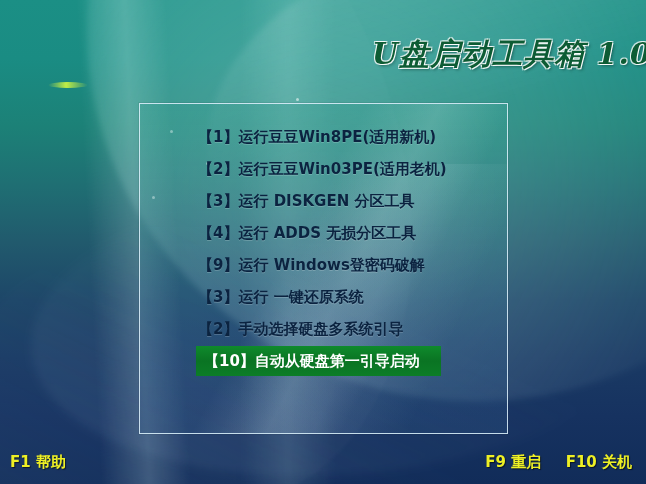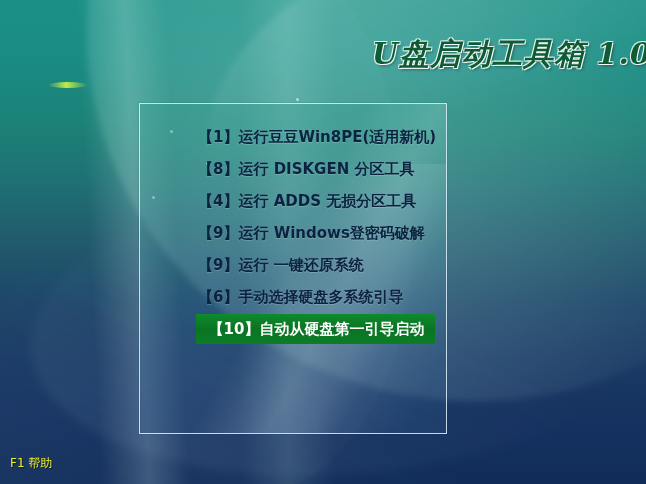--- a/index.html
+++ b/index.html
@@ -120,21 +120,21 @@
       -1px  1px 0 rgba(255,255,255,0.72),
        2px  2px 3px rgba(0,40,30,0.45);
     white-space: nowrap;
   }
 
   
   #menu-panel {
     position: absolute;
     left: 139px;
     top: 103px;
-    width: 308px;
+    width: 369px;
     height: 331px;
     box-sizing: border-box;
     border: 1px solid rgba(226,244,255,0.85);
     background: linear-gradient(to bottom,
         rgba(52,160,148,0.30) 0%,
         rgba(56,152,146,0.28) 25%,
         rgba(56,128,150,0.26) 50%,
         rgba(50,100,144,0.26) 72%,
         rgba(46,86,134,0.28) 100%);
     box-shadow: 0 0 0 1px rgba(0,0,0,0.06);
@@ -176,32 +176,31 @@
     font-weight: bold;
     color: #0b2340;
     white-space: nowrap;
     text-shadow: 0 1px 0 rgba(255,255,255,0.18);
   }
   .menu-item.selected {
     color: #ffffff;
     text-shadow: none;
     background: linear-gradient(to bottom, #0f8a2c 0%, #0a7423 50%, #0c7d27 100%);
     margin-left: 56px;
-    padding-left: 2px;
+    padding-left: 8px;
     width: 237px;
     box-sizing: content-box;
-    text-align: center;
   }
 
   
   .hint {
     position: absolute;
     bottom: 12px;
-    font-size: 12px;
-    font-weight: normal;
+    font-size: 15px;
+    font-weight: bold;
     color: #eef024;
     text-shadow: 1px 1px 1px rgba(0,0,0,0.55);
     white-space: nowrap;
   }
   #hint-left  { left: 10px; }
   #hint-right { right: 14px; }
   #hint-right .hint-gap { display: inline-block; width: 14px; }
 </style>
 </head>
 <body>
@@ -220,24 +219,30 @@
   <div class="dot" style="left:152px; top:196px;"></div>
   <div class="dot" style="left:296px; top:98px;"></div>
 
   <div id="title">U盘启动工具箱 1.0</div>
 
   <div id="menu-panel">
     <div class="panel-sheen"></div>
     <div class="panel-sheen2"></div>
     <ul id="menu-list">
       <li class="menu-item">【1】运行豆豆Win8PE(适用新机)</li>
-      <li class="menu-item">【8】运行 DISKGEN 分区工具</li>
+      <li class="menu-item">【2】运行豆豆Win03PE(适用老机)</li>
+      <li class="menu-item">【3】运行 DISKGEN 分区工具</li>
       <li class="menu-item">【4】运行 ADDS 无损分区工具</li>
       <li class="menu-item">【9】运行 Windows登密码破解</li>
-      <li class="menu-item">【9】运行 一键还原系统</li>
-      <li class="menu-item">【6】手动选择硬盘多系统引导</li>
+      <li class="menu-item">【3】运行 一键还原系统</li>
+      <li class="menu-item">【2】手动选择硬盘多系统引导</li>
       <li class="menu-item selected">【10】自动从硬盘第一引导启动</li>
     </ul>
   </div>
 
   <div class="hint" id="hint-left">F1 帮助</div>
+  <div class="hint" id="hint-right">
+    <span>F9 重启</span>
+    <span class="hint-gap"></span>
+    <span>F10 关机</span>
+  </div>
 
 </div>
 
 </body></html>

